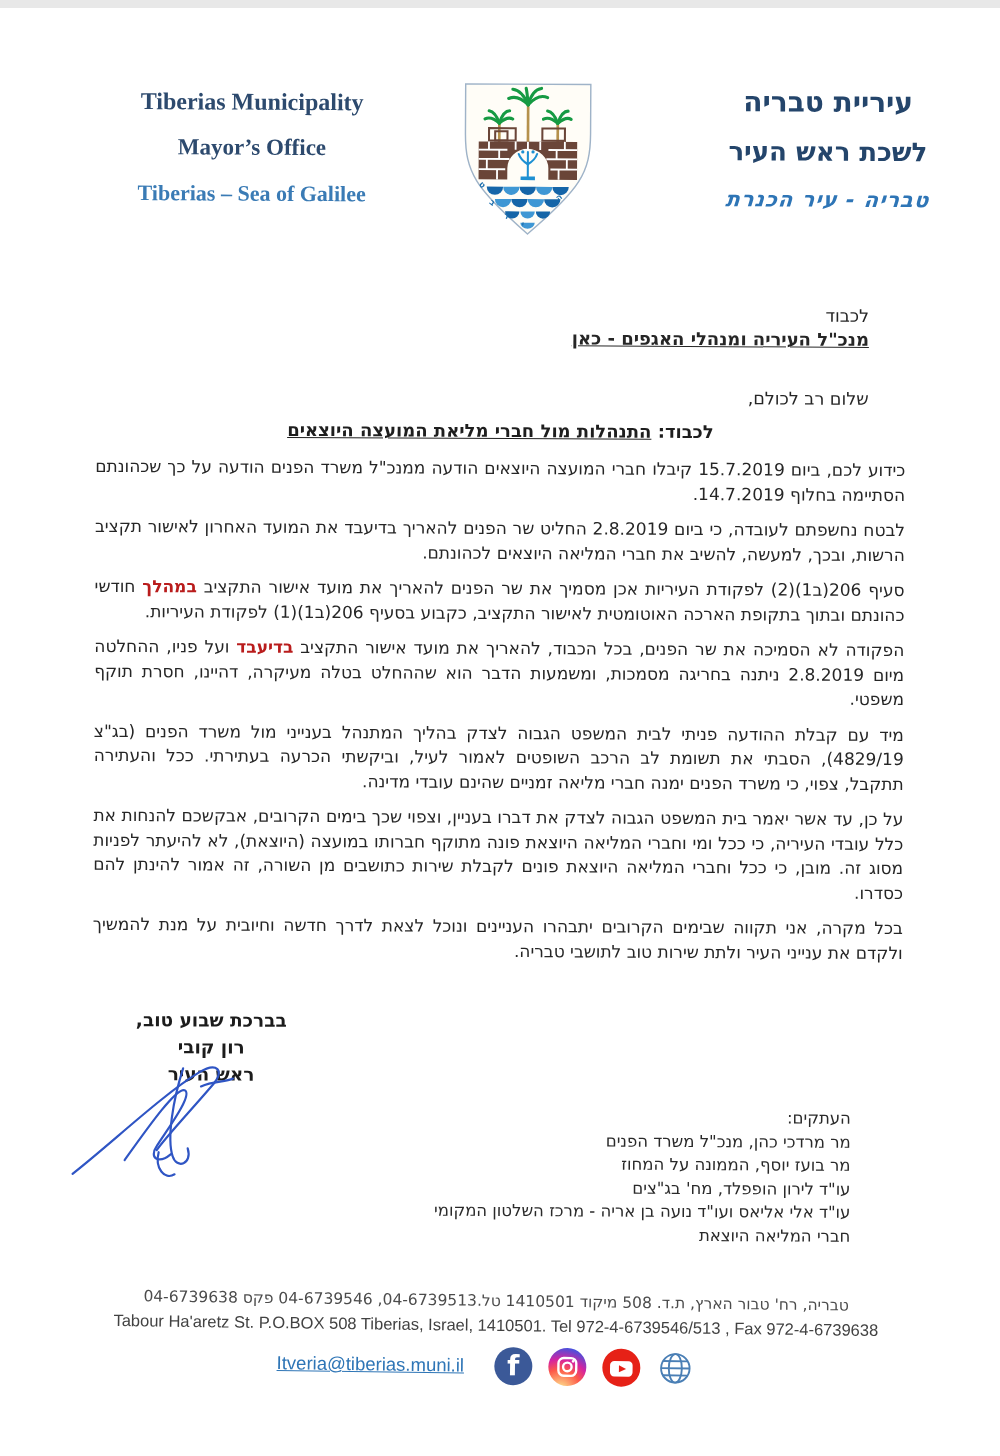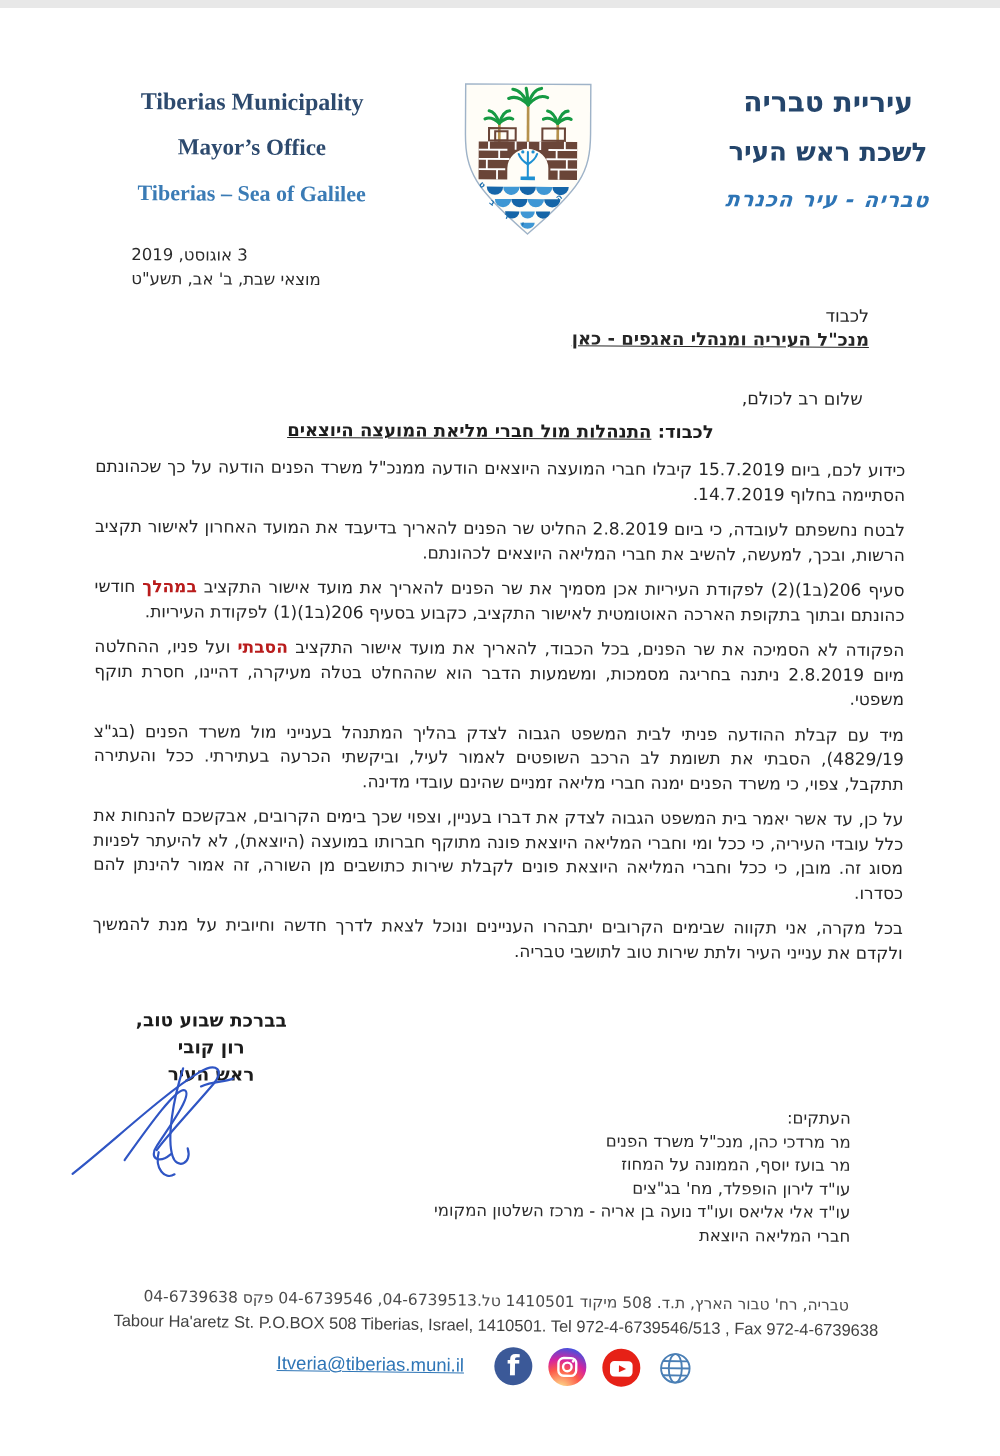--- a/index.html
+++ b/index.html
@@ -19,21 +19,21 @@
   .hdr-he .l2{font-size:26px;font-weight:bold;line-height:48px;}
   .hdr-he .l3{font-size:21px;font-weight:bold;font-style:italic;line-height:48px;color:#2e75b6;
               transform:skewX(-6deg);letter-spacing:1px;}
 
   
   .date-block{position:absolute;left:130px;top:237px;direction:rtl;text-align:left;
               font-size:16.5px;line-height:24px;color:#2b2b2b;}
   .addressee{position:absolute;right:132px;top:294px;direction:rtl;text-align:right;
              font-size:17.5px;line-height:24px;}
   .addressee .name{font-weight:bold;text-decoration:underline;font-size:18px;}
-  .greeting{position:absolute;right:138px;top:379px;direction:rtl;font-size:17.5px;}
+  .greeting{position:absolute;right:132px;top:379px;direction:rtl;font-size:17.5px;}
   .subject{position:absolute;left:0;right:0;top:412px;text-align:center;direction:rtl;
            font-size:18px;font-weight:bold;color:#1e1e1e;}
   .subject .stext{text-decoration:underline;}
 
   
   .body-text{position:absolute;left:95px;right:95px;top:448px;direction:rtl;text-align:justify;
              font-size:17px;line-height:24.5px;color:#262626;}
   .body-text p{margin:0 0 11px 0;}
   .body-text b{color:#b91c1c;}
 
@@ -141,42 +141,38 @@
       </g>
     </svg>
   </div>
 
   <div class="hdr-he">
     <div class="l1">עיריית טבריה</div>
     <div class="l2">לשכת ראש העיר</div>
     <div class="l3">טבריה - עיר הכנרת</div>
   </div>
 
-  <div class="date-block">
-    <div>3 אוגוסט, 2019</div>
-    <div>מוצאי שבת, ב' אב, תשע"ט</div>
-  </div>
 
   <div class="addressee">
     <div>לכבוד</div>
     <div class="name">מנכ"ל העיריה ומנהלי האגפים - כאן</div>
   </div>
 
   <div class="greeting">שלום רב לכולם,</div>
 
   <div class="subject">
     <span>לכבוד:</span>
     <span class="stext">התנהלות מול חברי מליאת המועצה היוצאים</span>
   </div>
 
   <div class="body-text">
     <p>כידוע לכם, ביום 15.7.2019 קיבלו חברי המועצה היוצאים הודעה ממנכ"ל משרד הפנים הודעה על כך שכהונתם הסתיימה בחלוף 14.7.2019.</p>
     <p>לבטח נחשפתם לעובדה, כי ביום 2.8.2019 החליט שר הפנים להאריך בדיעבד את המועד האחרון לאישור תקציב הרשות, ובכך, למעשה, להשיב את חברי המליאה היוצאים לכהונתם.</p>
     <p><span>סעיף 206(ב1)(2) לפקודת העיריות אכן מסמיך את שר הפנים להאריך את מועד אישור התקציב </span><b>במהלך</b><span> חודשי כהונתם ובתוך בתקופת הארכה האוטומטית לאישור התקציב, כקבוע בסעיף 206(ב1)(1) לפקודת העיריות.</span></p>
-    <p><span>הפקודה לא הסמיכה את שר הפנים, בכל הכבוד, להאריך את מועד אישור התקציב </span><b>הסבתי</b><span> ועל פניו, ההחלטה מיום 2.8.2019 ניתנה בחריגה מסמכות, ומשמעות הדבר הוא שההחלט בטלה מעיקרה, דהיינו, חסרת תוקף משפטי.</span></p>
+    <p><span>הפקודה לא הסמיכה את שר הפנים, בכל הכבוד, להאריך את מועד אישור התקציב </span><b>בדיעבד</b><span> ועל פניו, ההחלטה מיום 2.8.2019 ניתנה בחריגה מסמכות, ומשמעות הדבר הוא שההחלט בטלה מעיקרה, דהיינו, חסרת תוקף משפטי.</span></p>
     <p>מיד עם קבלת ההודעה פניתי לבית המשפט הגבוה לצדק בהליך המתנהל בענייני מול משרד הפנים (בג"צ 4829/19), הסבתי את תשומת לב הרכב השופטים לאמור לעיל, וביקשתי הכרעה בעתירתי. ככל והעתירה תתקבל, צפוי, כי משרד הפנים ימנה חברי מליאה זמניים שהינם עובדי מדינה.</p>
     <p>על כן, עד אשר יאמר בית המשפט הגבוה לצדק את דברו בעניין, וצפוי שכך בימים הקרובים, אבקשכם להנחות את כלל עובדי העיריה, כי ככל ומי וחברי המליאה היוצאת פונה מתוקף חברותו במועצה (היוצאת), לא להיעתר לפניות מסוג זה. מובן, כי ככל וחברי המליאה היוצאת פונים לקבלת שירות כתושבים מן השורה, זה אמור להינתן להם כסדרו.</p>
     <p>בכל מקרה, אני תקווה שבימים הקרובים יתבהרו העניינים ונוכל לצאת לדרך חדשה וחיובית על מנת להמשיך ולקדם את ענייני העיר ולתת שירות טוב לתושבי טבריה.</p>
   </div>
 
   <div class="sig-block">
     <div>בברכת שבוע טוב,</div>
     <div>רון קובי</div>
     <div>ראש העיר</div>
   </div>

